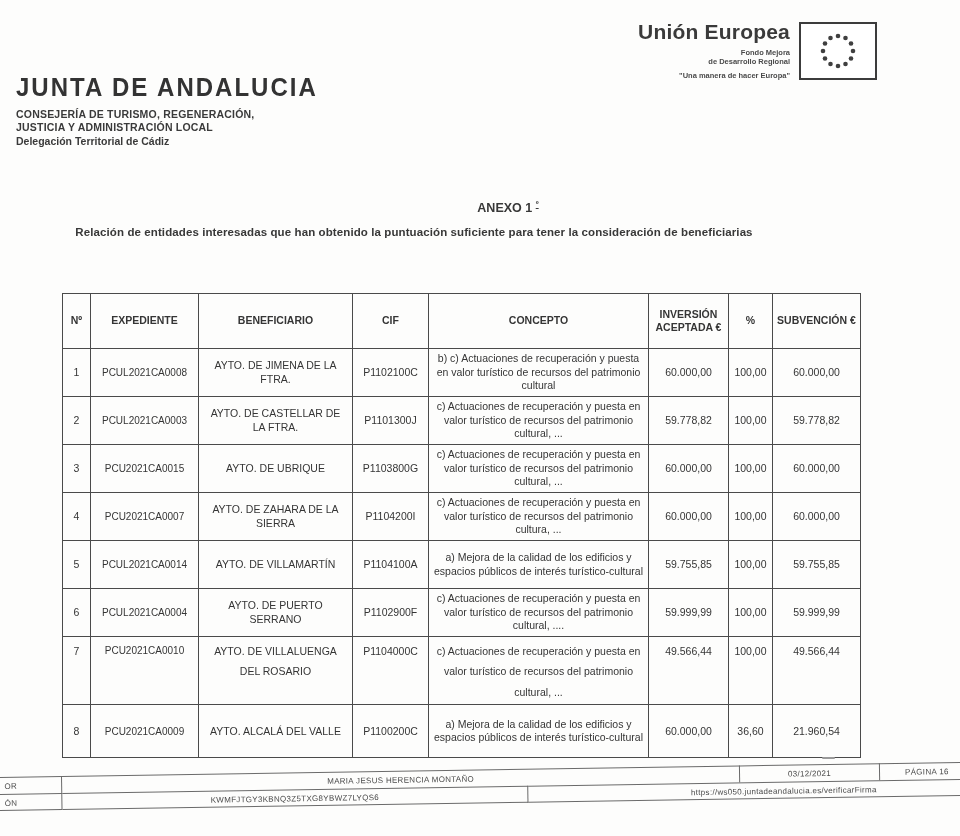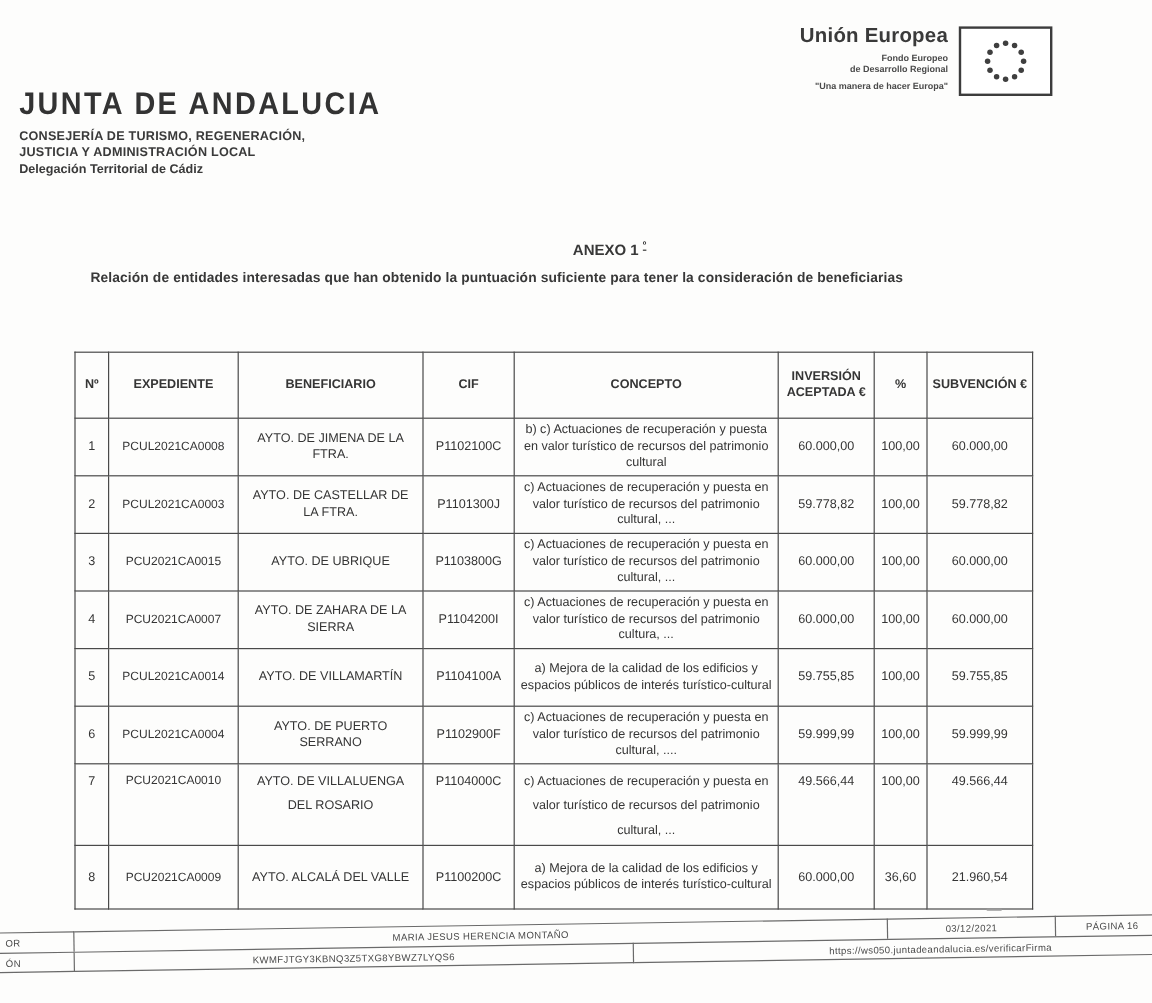--- a/index.html
+++ b/index.html
@@ -24,21 +24,21 @@
   }
   .delegation{
     left:16px;top:135px;
     font-size:10.5px;font-weight:700;color:#3a3a3a;text-align:right;
   }
 
   
   .eu-text{
     left:540px;top:20px;width:250px;text-align:right;color:#3a3a3a;
   }
-  .eu-title{font-size:17px;font-weight:700;letter-spacing:.2px;}
+  .eu-title{font-size:21px;font-weight:700;letter-spacing:.2px;}
   .eu-fund{font-size:7.5px;font-weight:700;line-height:9px;margin-top:4px;color:#4a4a4a;}
   .eu-motto{font-size:7.5px;font-weight:700;margin-top:5px;color:#4a4a4a;}
   .eu-flag{
     left:799px;top:22px;width:78px;height:58px;
     border:2.5px solid #3c3c3c;background:#fff;box-sizing:border-box;
     display:flex;align-items:center;justify-content:center;
   }
 
   
   .resolution{
@@ -110,21 +110,21 @@
 <div class="abs junta-logo">JUNTA DE ANDALUCIA</div>
 <div class="abs dept">
   <div>CONSEJERÍA DE TURISMO, REGENERACIÓN,</div>
   <div>JUSTICIA Y ADMINISTRACIÓN LOCAL</div>
 </div>
 <div class="abs delegation">Delegación Territorial de Cádiz</div>
 
 <div class="abs eu-text">
   <div class="eu-title">Unión Europea</div>
   <div class="eu-fund">
-    <div>Fondo Europeo</div>
+    <div>Fondo Mejora</div>
     <div>de Desarrollo Regional</div>
   </div>
   <div class="eu-motto">"Una manera de hacer Europa"</div>
 </div>
 <div class="abs eu-flag">
   <svg width="70" height="50" viewBox="0 0 70 50" aria-hidden="true">
     <g fill="#3f3f3f">
       <circle cx="35" cy="10" r="2.3"></circle>
       <circle cx="42.5" cy="12" r="2.3"></circle>
       <circle cx="48" cy="17.5" r="2.3"></circle>

